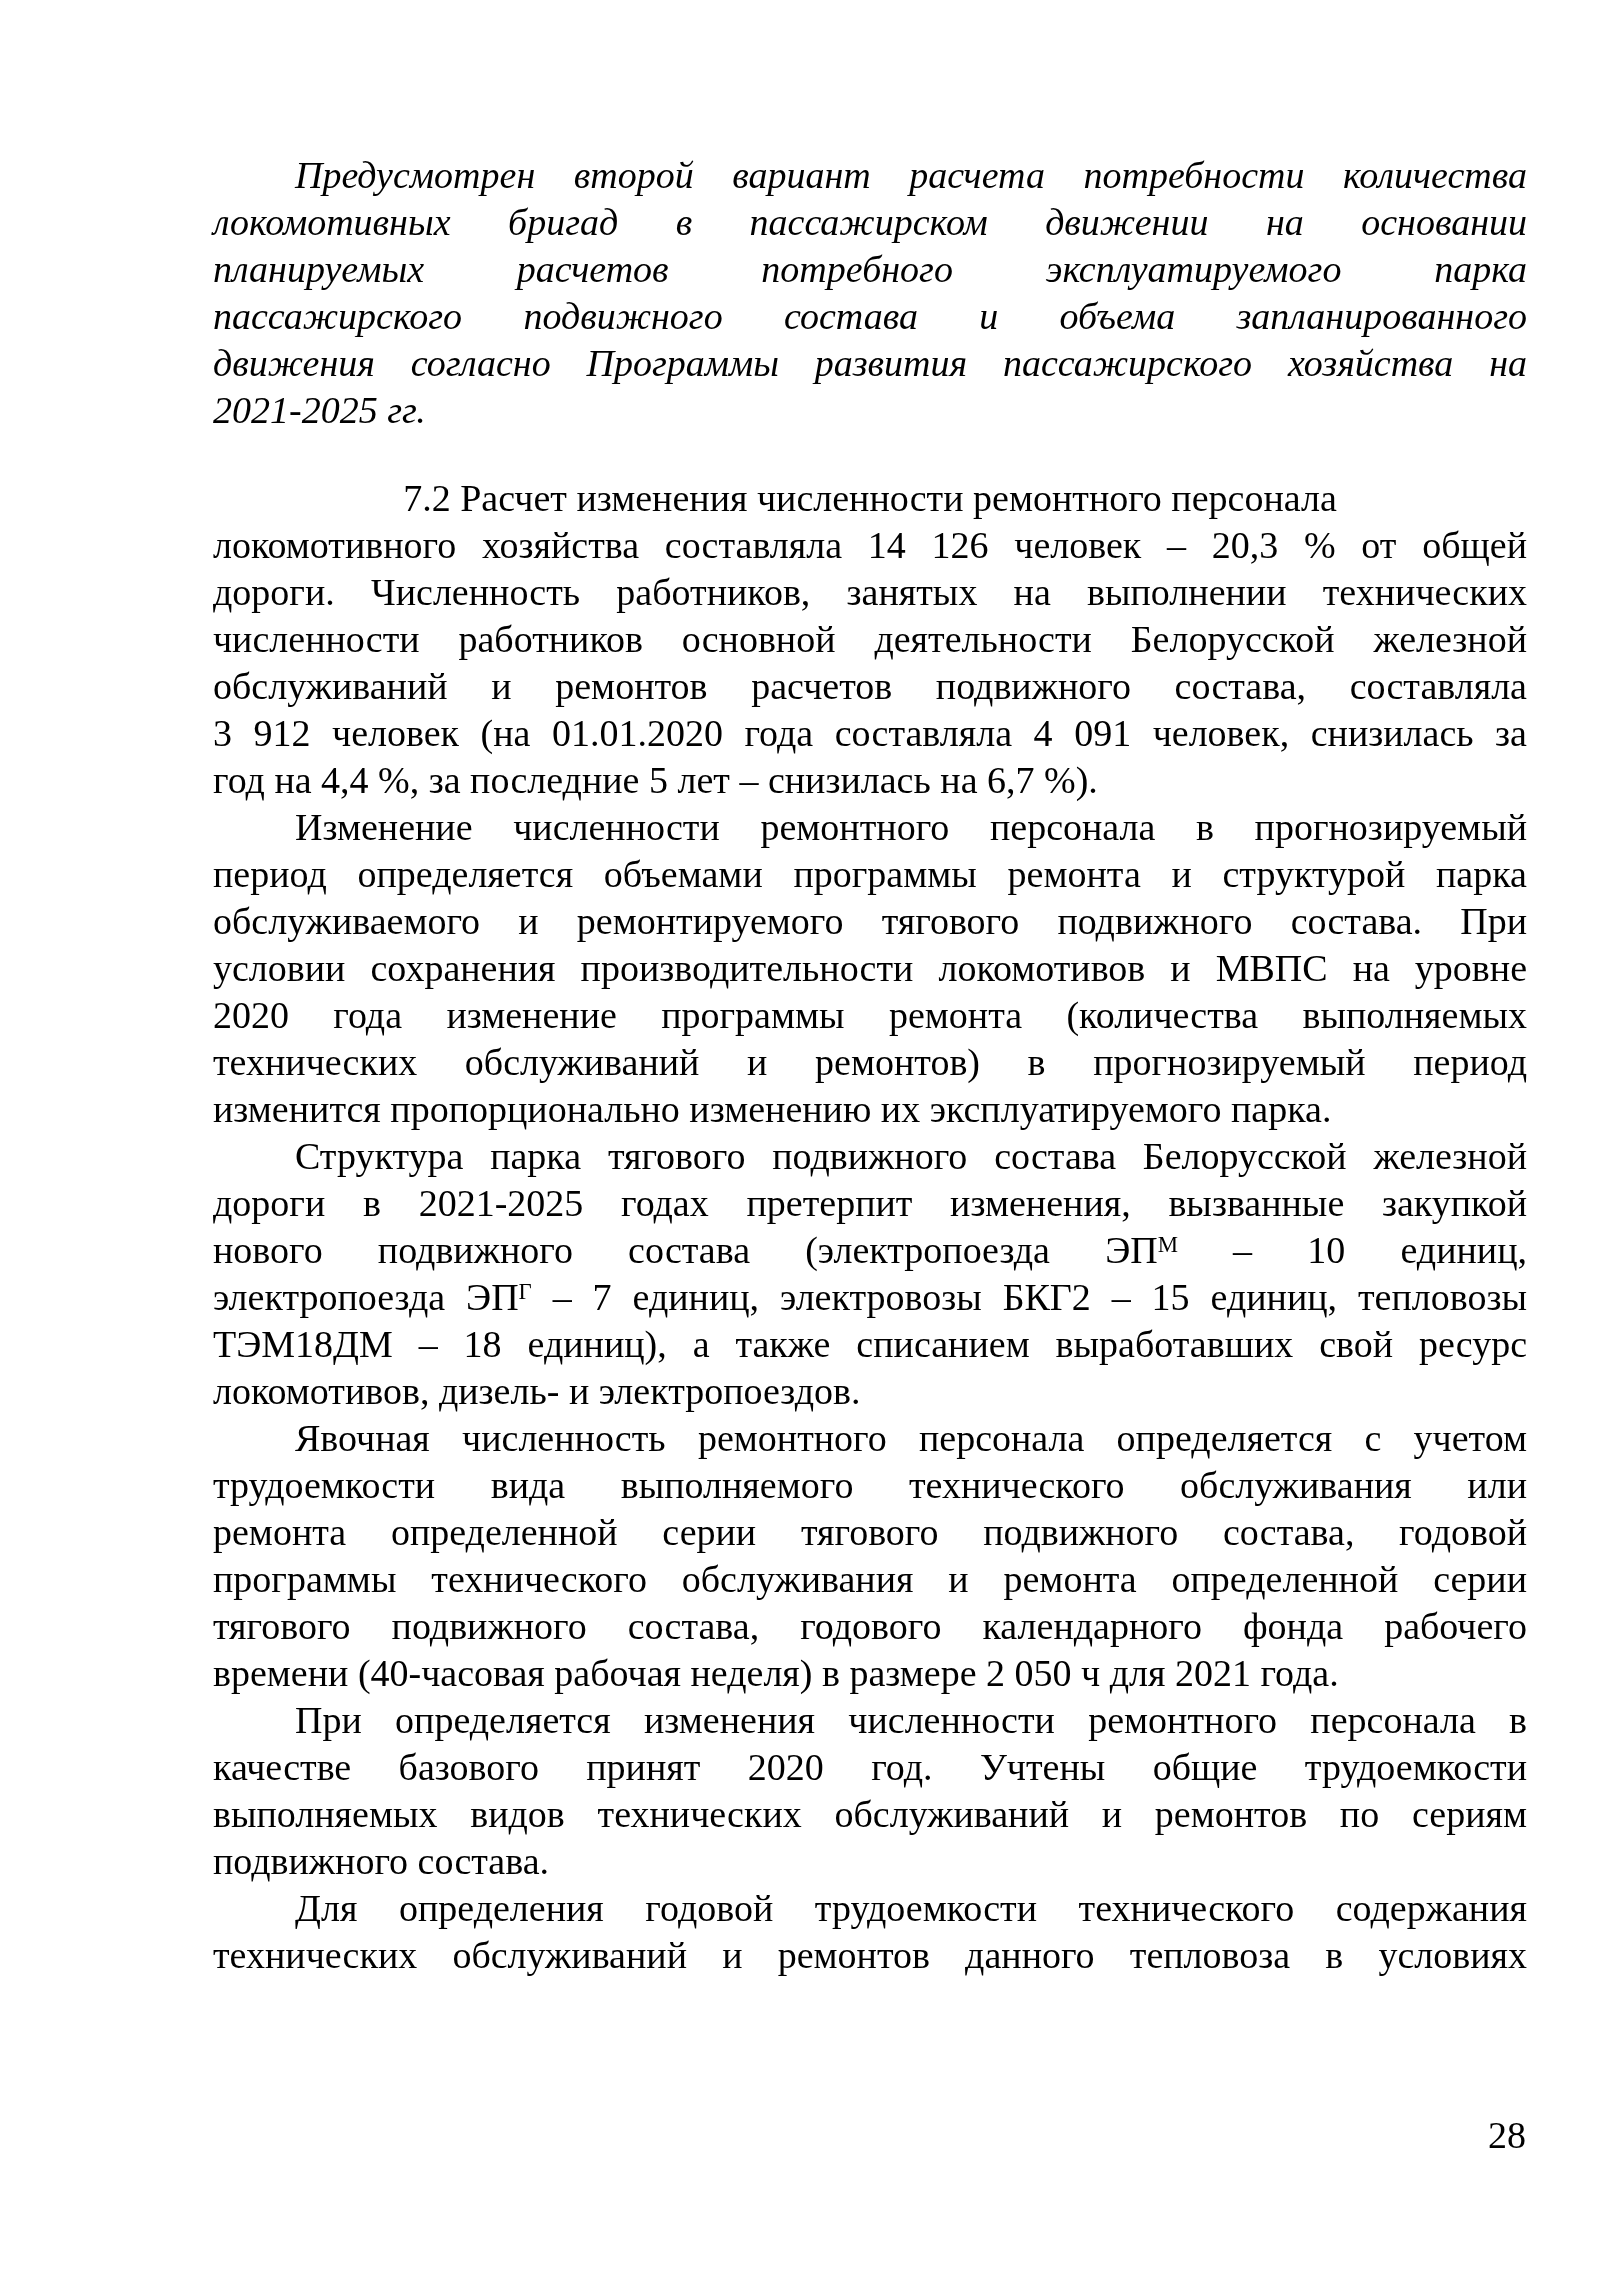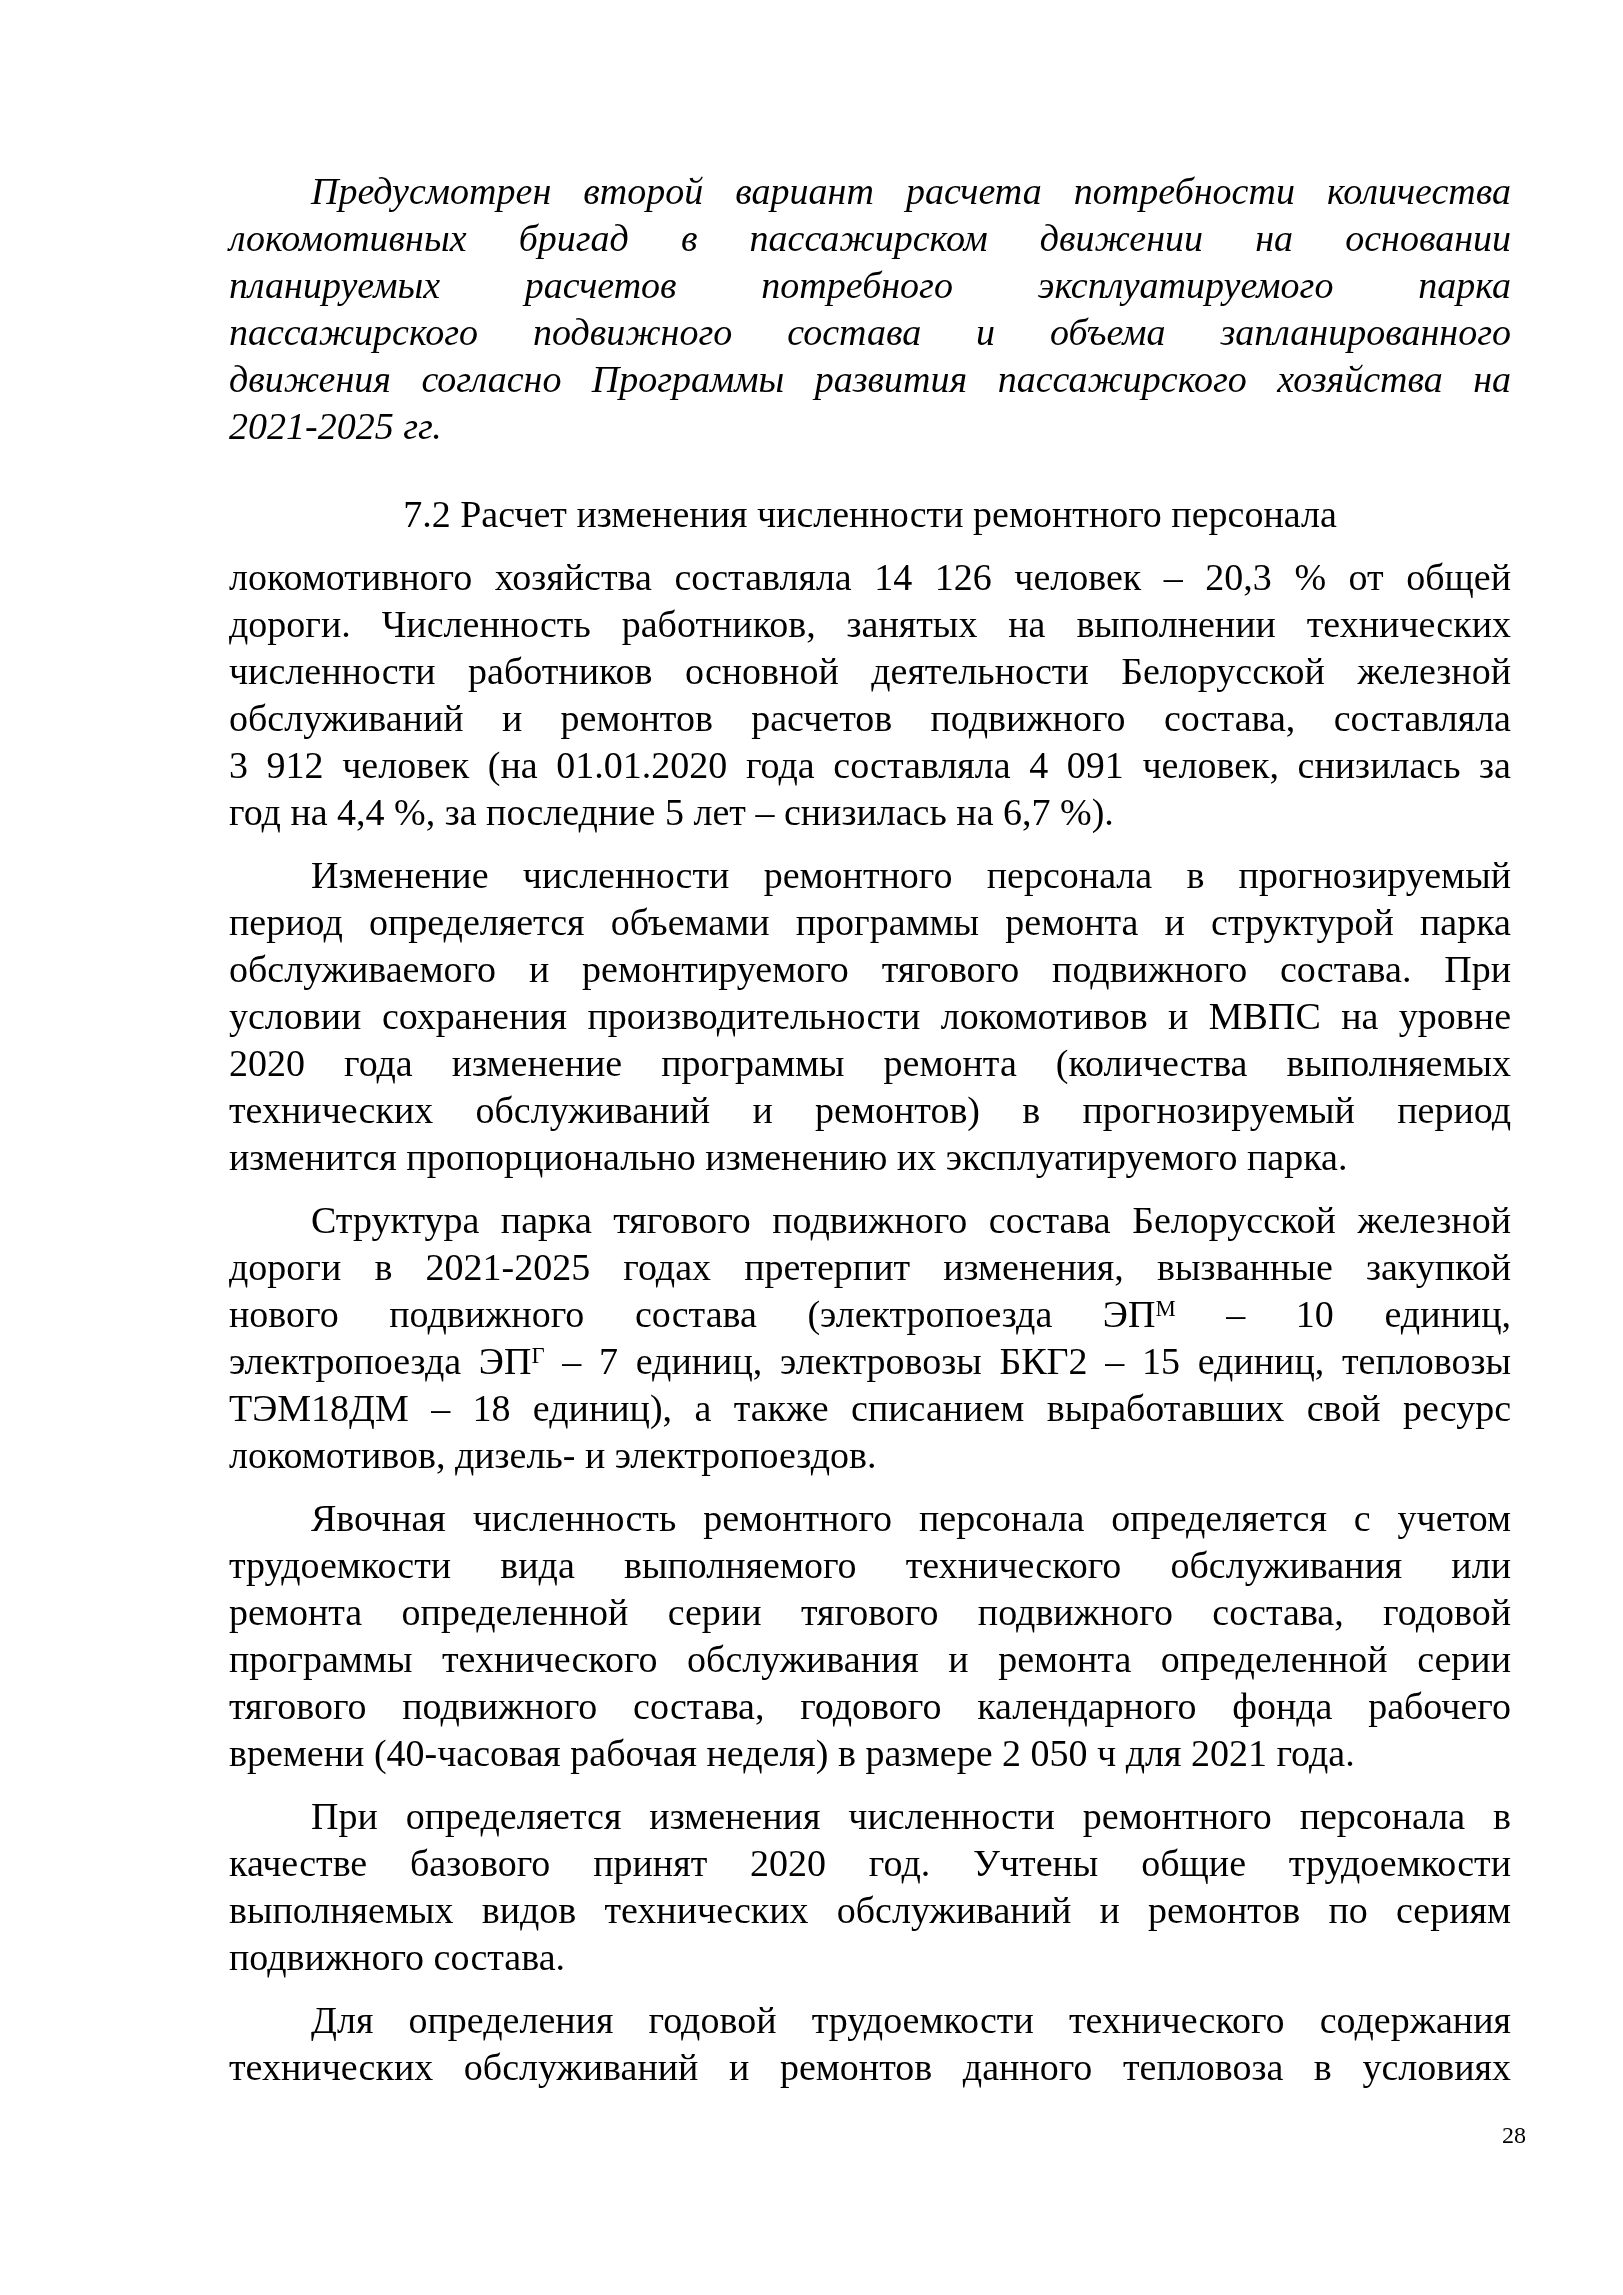--- a/index.html
+++ b/index.html
@@ -17,21 +17,21 @@
     color: #000000;
   }
   .doc-body {
     position: absolute;
     left: 213px;
     top: 152px;
     width: 1314px;
     font-size: 38px;
     line-height: 47px;
   }
-  .para { margin: 16px; padding: 0; }
+  .para { margin: 0; padding: 0; }
   .para.italic { font-style: italic; }
   .para.heading {
     font-weight: normal;
     margin-top: 41px;
   }
   .line {
     text-align: justify;
     text-align-last: left;
     text-justify: inter-word;
   }
@@ -45,21 +45,21 @@
   .line.indent { text-indent: 82px; }
   .sup {
     font-size: 0.6em;
     vertical-align: 0.48em;
     line-height: 0;
   }
   .page-number {
     position: absolute;
     right: 97px;
     top: 2112px;
-    font-size: 24px;
+    font-size: 38px;
     line-height: 47px;
   }
 </style>
 </head>
 <body>
 
 <div class="page">
   <div class="doc-body">
       <div class="para italic">
         <div class="line jfull indent"><span>Предусмотрен второй вариант расчета потребности количества</span></div>

